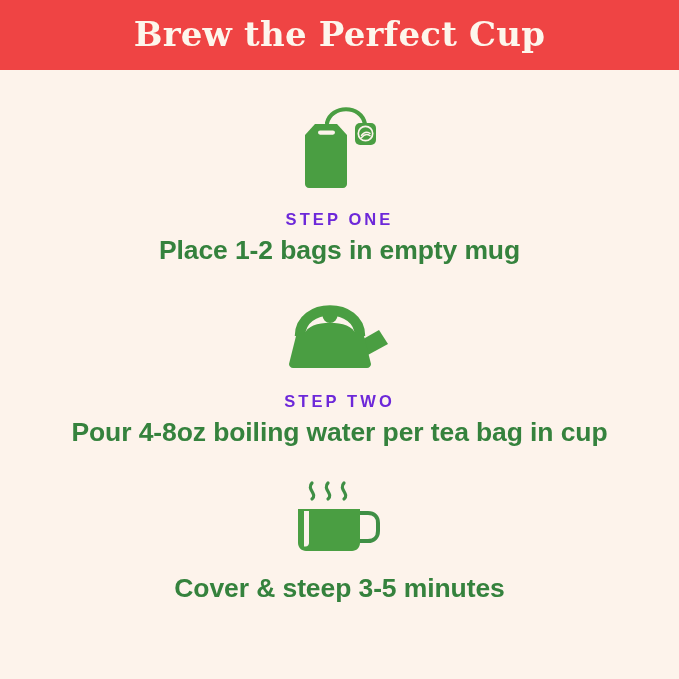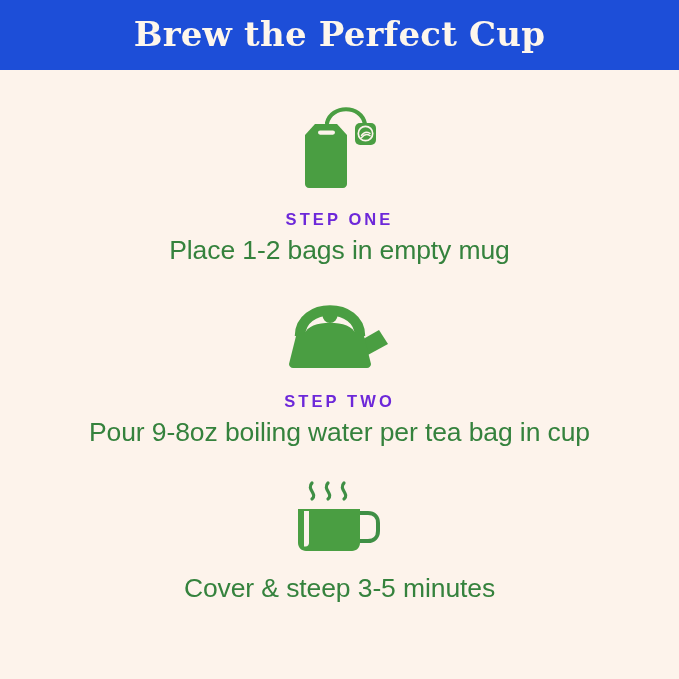--- a/index.html
+++ b/index.html
@@ -23,21 +23,21 @@
     background: #fdf3eb;
     display: flex;
     flex-direction: column;
     box-sizing: border-box;
   }
 
   
   .header-band {
     width: 100%;
     height: 70px;
-    background: #1d4ed8;
+    background: #ef4444;
     display: flex;
     align-items: center;
     justify-content: center;
     flex: 0 0 70px;
   }
   .header-title {
     font-family: "DejaVu Serif", "Liberation Serif", serif;
     font-weight: 700;
     font-size: 34px;
     line-height: 1;
@@ -80,21 +80,21 @@
     font-weight: 700;
     font-size: 16.5px;
     letter-spacing: 3.1px;
     color: #6d28d9;
     text-transform: uppercase;
   }
 
   .step-text {
     margin: 0;
     font-family: "Liberation Sans", sans-serif;
-    font-weight: 400;
+    font-weight: 700;
     font-size: 26.5px;
     line-height: 1.18;
     color: #35823d;
     letter-spacing: -0.1px;
     max-width: 560px;
   }
 
   .icon-1 { margin-bottom: 22px; }
   .icon-2 { margin-bottom: 22px; }
   .icon-3 { margin-bottom: 20px; }
@@ -149,21 +149,21 @@
           <path d="M84 50 L105 38 L114 52 L92 64 Z" fill="#4a9e42"></path>
 
           <path d="M22 44 L90 44 L97 72 C97 74.2 95.2 76 93 76
                    L19 76 C16.8 76 15 74.2 15 72 Z" fill="#4a9e42"></path>
 
           <rect x="22" y="40" width="68" height="8" fill="#4a9e42"></rect>
         </svg>
       </span>
 
       <p class="step-eyebrow eyebrow-gap">STEP TWO</p>
-      <p class="step-text">Pour 9-8oz boiling water per tea bag in cup</p>
+      <p class="step-text">Pour 4-8oz boiling water per tea bag in cup</p>
     </div>
 
     <div class="step step-3">
 
       <span class="step-icon icon-3">
         <svg width="104" height="78" viewBox="0 0 104 78" xmlns="http://www.w3.org/2000/svg">
 
           <path d="M24 24 C 30 19, 18 14, 24 8" fill="none" stroke="#3f8f45" stroke-width="3.2" stroke-linecap="round"></path>
           <path d="M40 24 C 46 19, 34 14, 40 8" fill="none" stroke="#3f8f45" stroke-width="3.2" stroke-linecap="round"></path>
           <path d="M56 24 C 62 19, 50 14, 56 8" fill="none" stroke="#3f8f45" stroke-width="3.2" stroke-linecap="round"></path>

